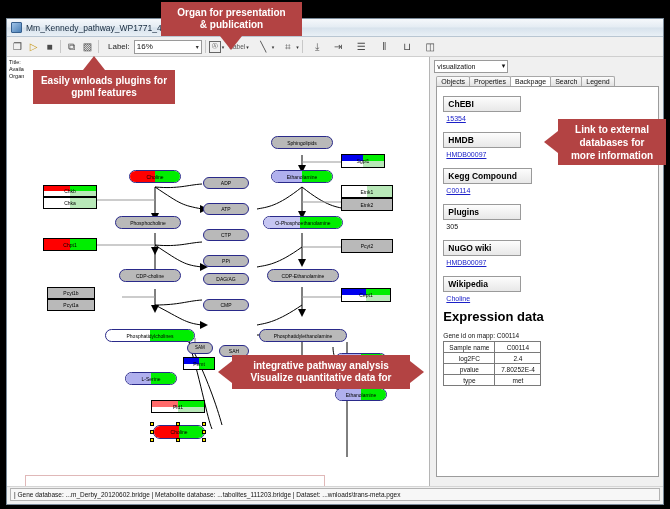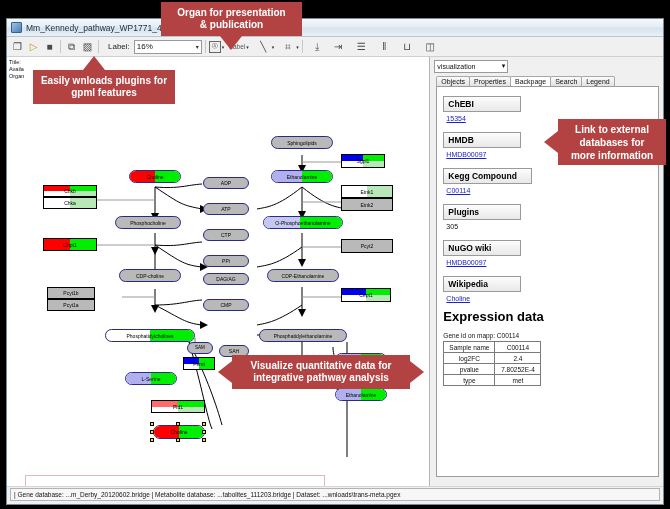--- a/index.html
+++ b/index.html
@@ -548,17 +548,17 @@
 <div class="arrow-up" style="left:83px;top:56px;"></div>
 
 <div class="callout" style="left:558px;top:119px;width:108px;height:46px;flex-direction:column;line-height:13px;">
   <div>Link  to external</div>
   <div>databases  for</div>
   <div>more information</div>
 </div>
 <div class="arrow-left" style="left:544px;top:131px;"></div>
 
 <div class="callout" style="left:232px;top:355px;width:178px;height:34px;flex-direction:column;">
+  <div>integrative pathway analysis</div>
   <div>Visualize quantitative data  for</div>
-  <div>integrative pathway analysis</div>
 </div>
 <div class="arrow-left" style="left:218px;top:361px;"></div>
 <div class="arrow-right" style="left:410px;top:361px;"></div>
 
 </body></html>

